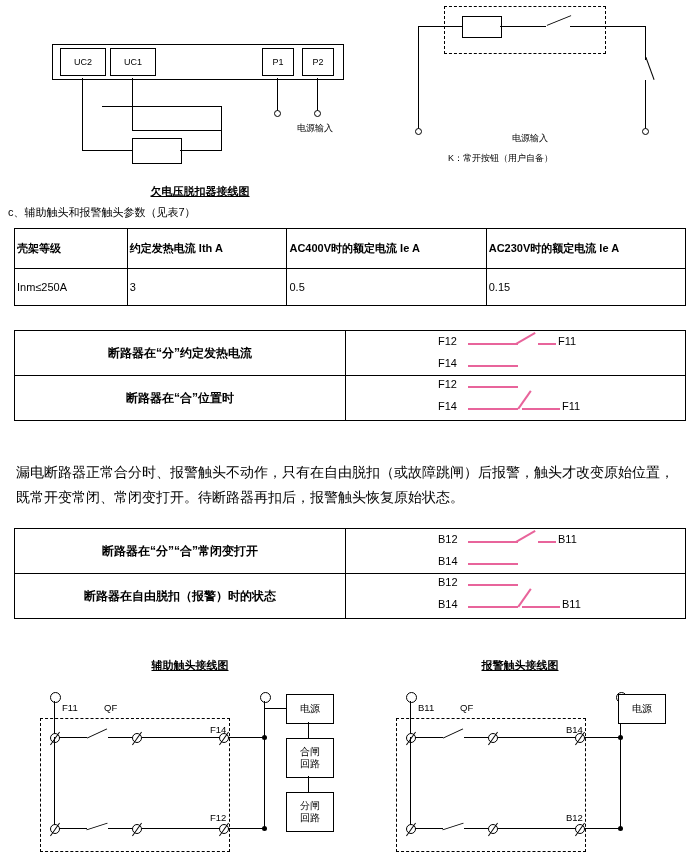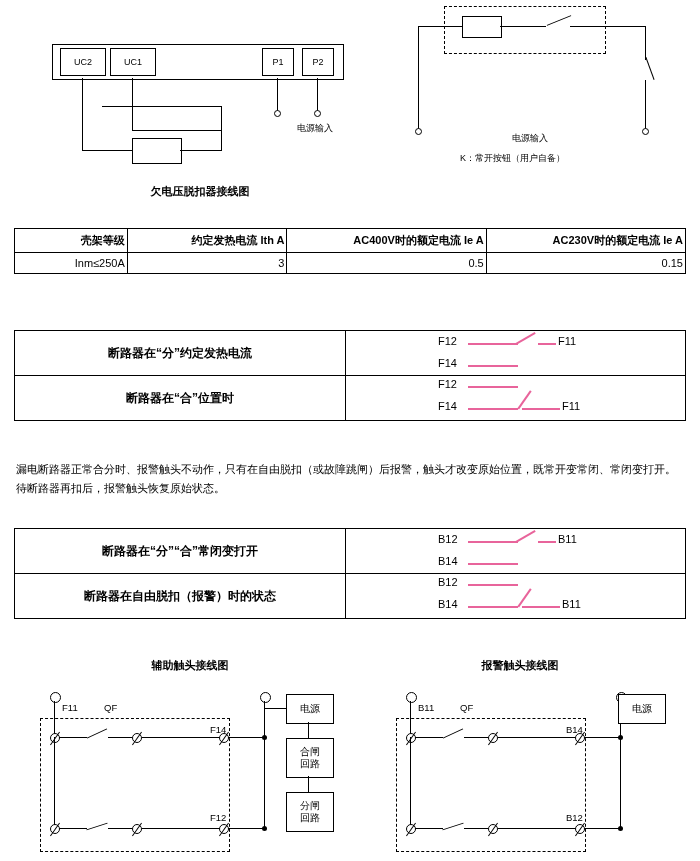--- a/index.html
+++ b/index.html
@@ -5,62 +5,62 @@
   html,body{margin:0;padding:0;}
   body{
     width:700px;height:861px;background:#ffffff;
     font-family:"Liberation Sans","DejaVu Sans",sans-serif;
     color:#000;position:relative;overflow:hidden;
   }
   .page{position:relative;width:700px;height:861px;}
 
   
   .abs{position:absolute;}
-  .cap{font-size:11px;font-weight:bold;text-align:center;}
+  .cap{font-size:11px;font-weight:bold;text-align:center;text-decoration:underline;}
   .lbl{font-size:9px;text-align:center;}
 
   
   #diag-uv{left:40px;top:6px;width:300px;height:190px;}
   #diag-shunt{left:400px;top:0px;width:280px;height:196px;}
 
   .boxrow{position:absolute;border:1px solid #000;}
   .term{position:absolute;border:1px solid #000;font-size:9px;
         display:flex;align-items:center;justify-content:center;background:#fff;}
   .wire{position:absolute;background:#000;}
   .wire.h{height:1px;}
   .wire.v{width:1px;}
   .dot{position:absolute;width:5px;height:5px;border:1px solid #000;border-radius:50%;background:#fff;}
 
   
   #sec-c{left:8px;top:205px;font-size:11px;}
 
   
   table{border-collapse:collapse;}
   .tbl1{position:absolute;left:14px;top:228px;width:672px;font-size:11px;}
-  .tbl1 td,.tbl1 th{border:1px solid #000;text-align:right;padding:4px 2px;font-weight:normal;}
+  .tbl1 td,.tbl1 th{border:1px solid #000;text-align:left;padding:12px 2px;font-weight:normal;}
   .tbl1 thead td{font-weight:bold;font-size:11px;}
 
   .tbl2{position:absolute;left:14px;top:330px;width:672px;font-size:12px;}
   .tbl2 td{border:1px solid #000;padding:0;}
   .tbl2 .desc{width:330px;text-align:center;font-weight:bold;font-size:12px;height:44px;}
   .tbl2 .figcell{position:relative;height:44px;}
 
   .tbl3{position:absolute;left:14px;top:528px;width:672px;font-size:12px;}
   .tbl3 td{border:1px solid #000;padding:0;}
   .tbl3 .desc{width:330px;text-align:center;font-weight:bold;font-size:12px;height:44px;}
   .tbl3 .figcell{position:relative;height:44px;}
 
   
   .pk{position:absolute;background:#e8649b;}
   .pk.h{height:1.5px;}
   .pkl{position:absolute;font-size:11px;color:#000;}
   .pkdiag{position:absolute;width:22px;height:1.5px;background:#e8649b;transform-origin:left center;}
 
   
-  #para{position:absolute;left:16px;top:460px;width:664px;font-size:11px;line-height:1.75;}
+  #para{position:absolute;left:16px;top:460px;width:664px;font-size:14px;line-height:1.75;}
 
   
   #cap-aux{position:absolute;left:60px;top:658px;width:260px;}
   #cap-alm{position:absolute;left:400px;top:658px;width:240px;}
 
   
   .circ{position:absolute;}
   .dashbox{position:absolute;border:1px dashed #000;}
   .sqbox{position:absolute;border:1px solid #000;font-size:10px;display:flex;align-items:center;justify-content:center;text-align:center;line-height:1.2;background:#fff;}
   .ring{position:absolute;width:9px;height:9px;border:1px solid #000;border-radius:50%;background:#fff;}
@@ -116,24 +116,25 @@
     <div class="wire h" style="left:18px;top:26px;width:26px;"></div>
     <div class="wire h" style="left:204px;top:26px;width:42px;"></div>
     <div class="wire v" style="left:245px;top:26px;height:34px;"></div>
     <div class="slash" style="left:238px;top:68px;width:24px;transform:rotate(70deg);"></div>
     <div class="wire v" style="left:245px;top:80px;height:50px;"></div>
 
     <div class="dot" style="left:15px;top:128px;"></div>
     <div class="dot" style="left:242px;top:128px;"></div>
 
     <div class="lbl abs" style="left:70px;top:132px;width:120px;">电源输入</div>
-    <div class="lbl abs" style="left:60px;top:152px;width:170px;text-align:left;">K：常开按钮（用户自备）</div>
+    <div class="lbl abs" style="left:48px;top:152px;width:170px;text-align:left;">K：常开按钮（用户自备）</div>
 
   </div>
 
+  <div class="abs" id="sec-c">c、辅助触头和报警触头参数（见表7）</div>
 
   <table class="tbl1">
     <thead>
       <tr>
         <td style="width:110px;">壳架等级</td>
         <td style="width:160px;">约定发热电流 Ith   A</td>
         <td style="width:200px;">AC400V时的额定电流 Ie   A</td>
         <td style="width:200px;">AC230V时的额定电流 Ie   A</td>
       </tr>
     </thead>

